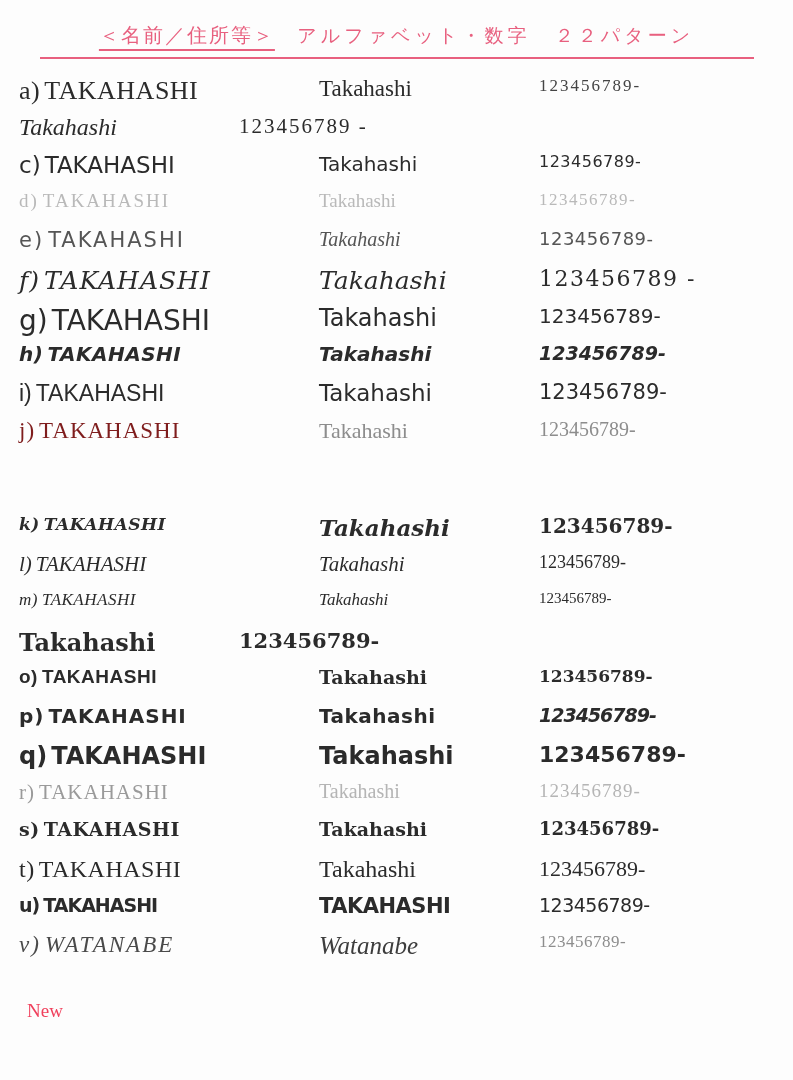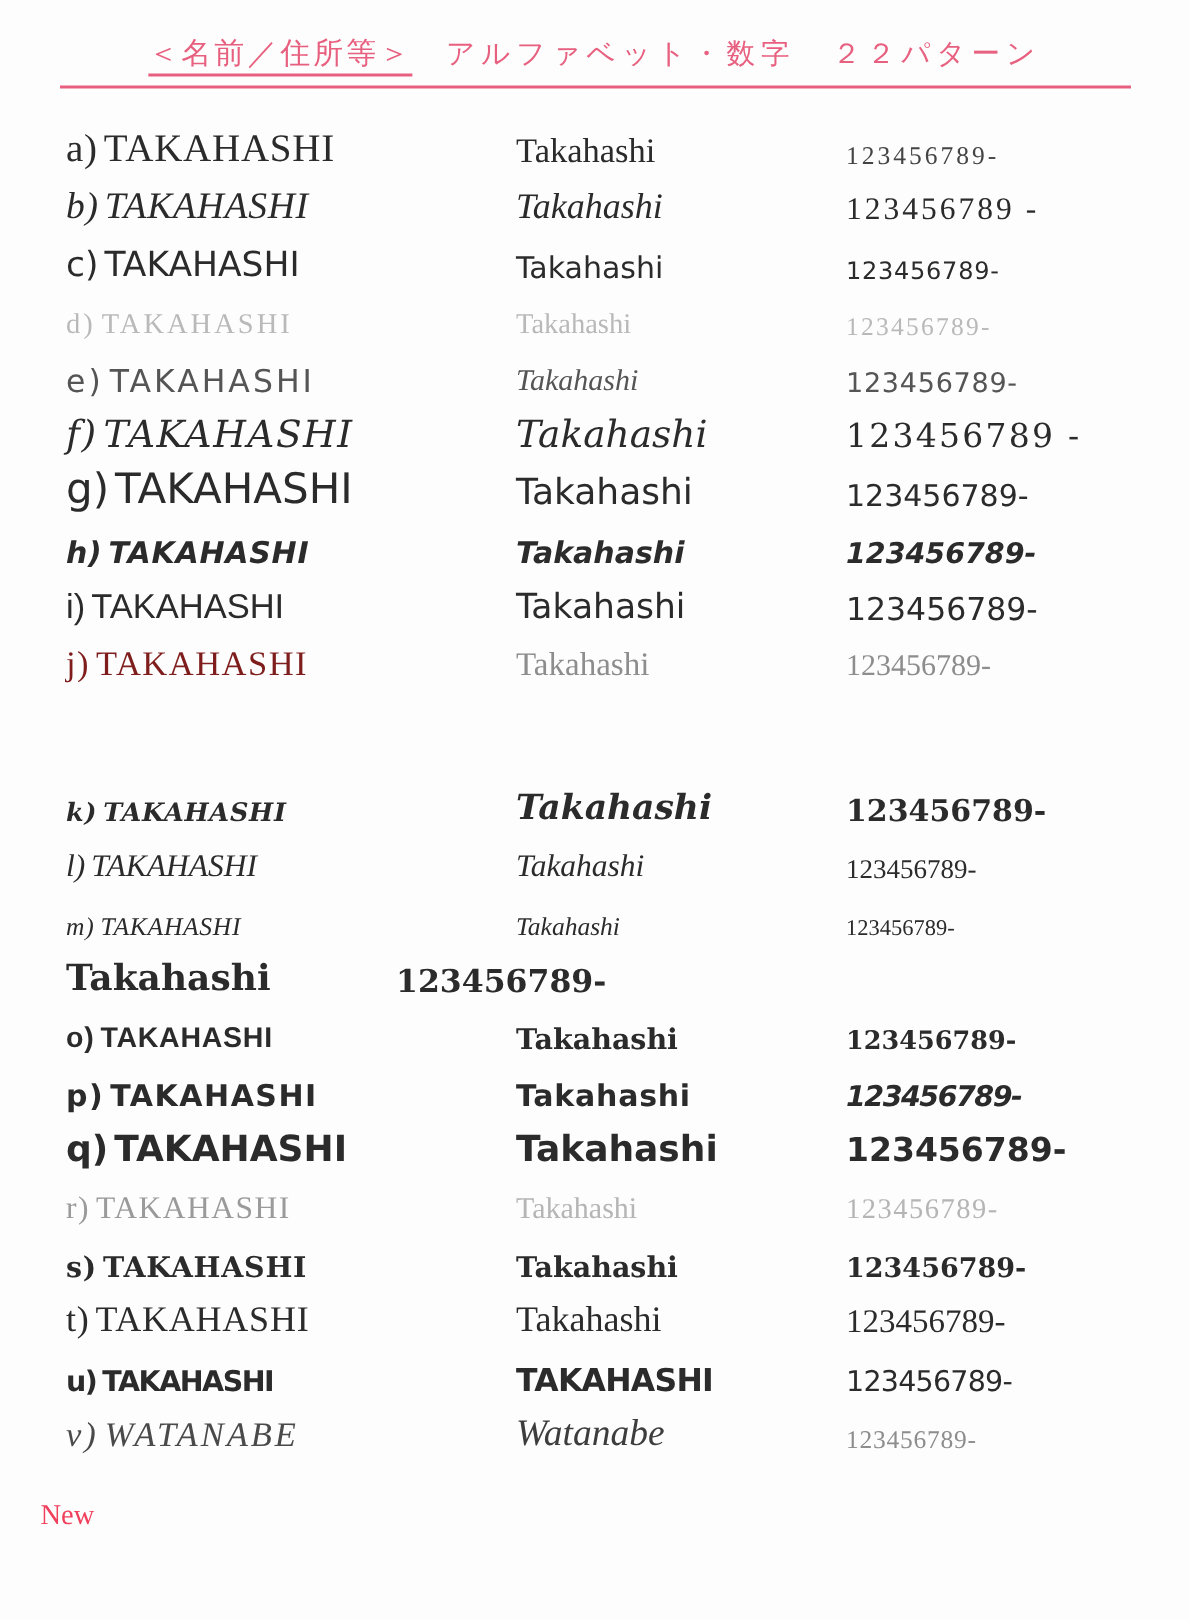--- a/index.html
+++ b/index.html
@@ -63,23 +63,23 @@
   }
   
   .rows {
     position: absolute;
     top: 76px;
     left: 0;
     width: 793px;
   }
   .row {
     display: flex;
-    align-items: flex-end;
+    align-items: flex-start;
     height: 38px;
-    padding-left: 44px;
+    padding-left: 19px;
     box-sizing: border-box;
   }
   .col-upper {
     width: 300px;
     flex: 0 0 300px;
     white-space: nowrap;
   }
   .col-mixed {
     width: 220px;
     flex: 0 0 220px;
@@ -207,21 +207,20 @@
 
   <div class="rows">
 
     <div class="row s-a">
       <div class="col-upper"><span class="prefix">a)</span><span>TAKAHASHI</span></div>
       <div class="col-mixed">Takahashi</div>
       <div class="col-num">123456789-</div>
     </div>
 
     <div class="row s-b">
-      <div class="col-upper"><span class="prefix">b)</span><span>TAKAHASHI</span></div>
       <div class="col-mixed">Takahashi</div>
       <div class="col-num">123456789 -</div>
     </div>
 
     <div class="row s-c">
       <div class="col-upper"><span class="prefix">c)</span><span>TAKAHASHI</span></div>
       <div class="col-mixed">Takahashi</div>
       <div class="col-num">123456789-</div>
     </div>
 

